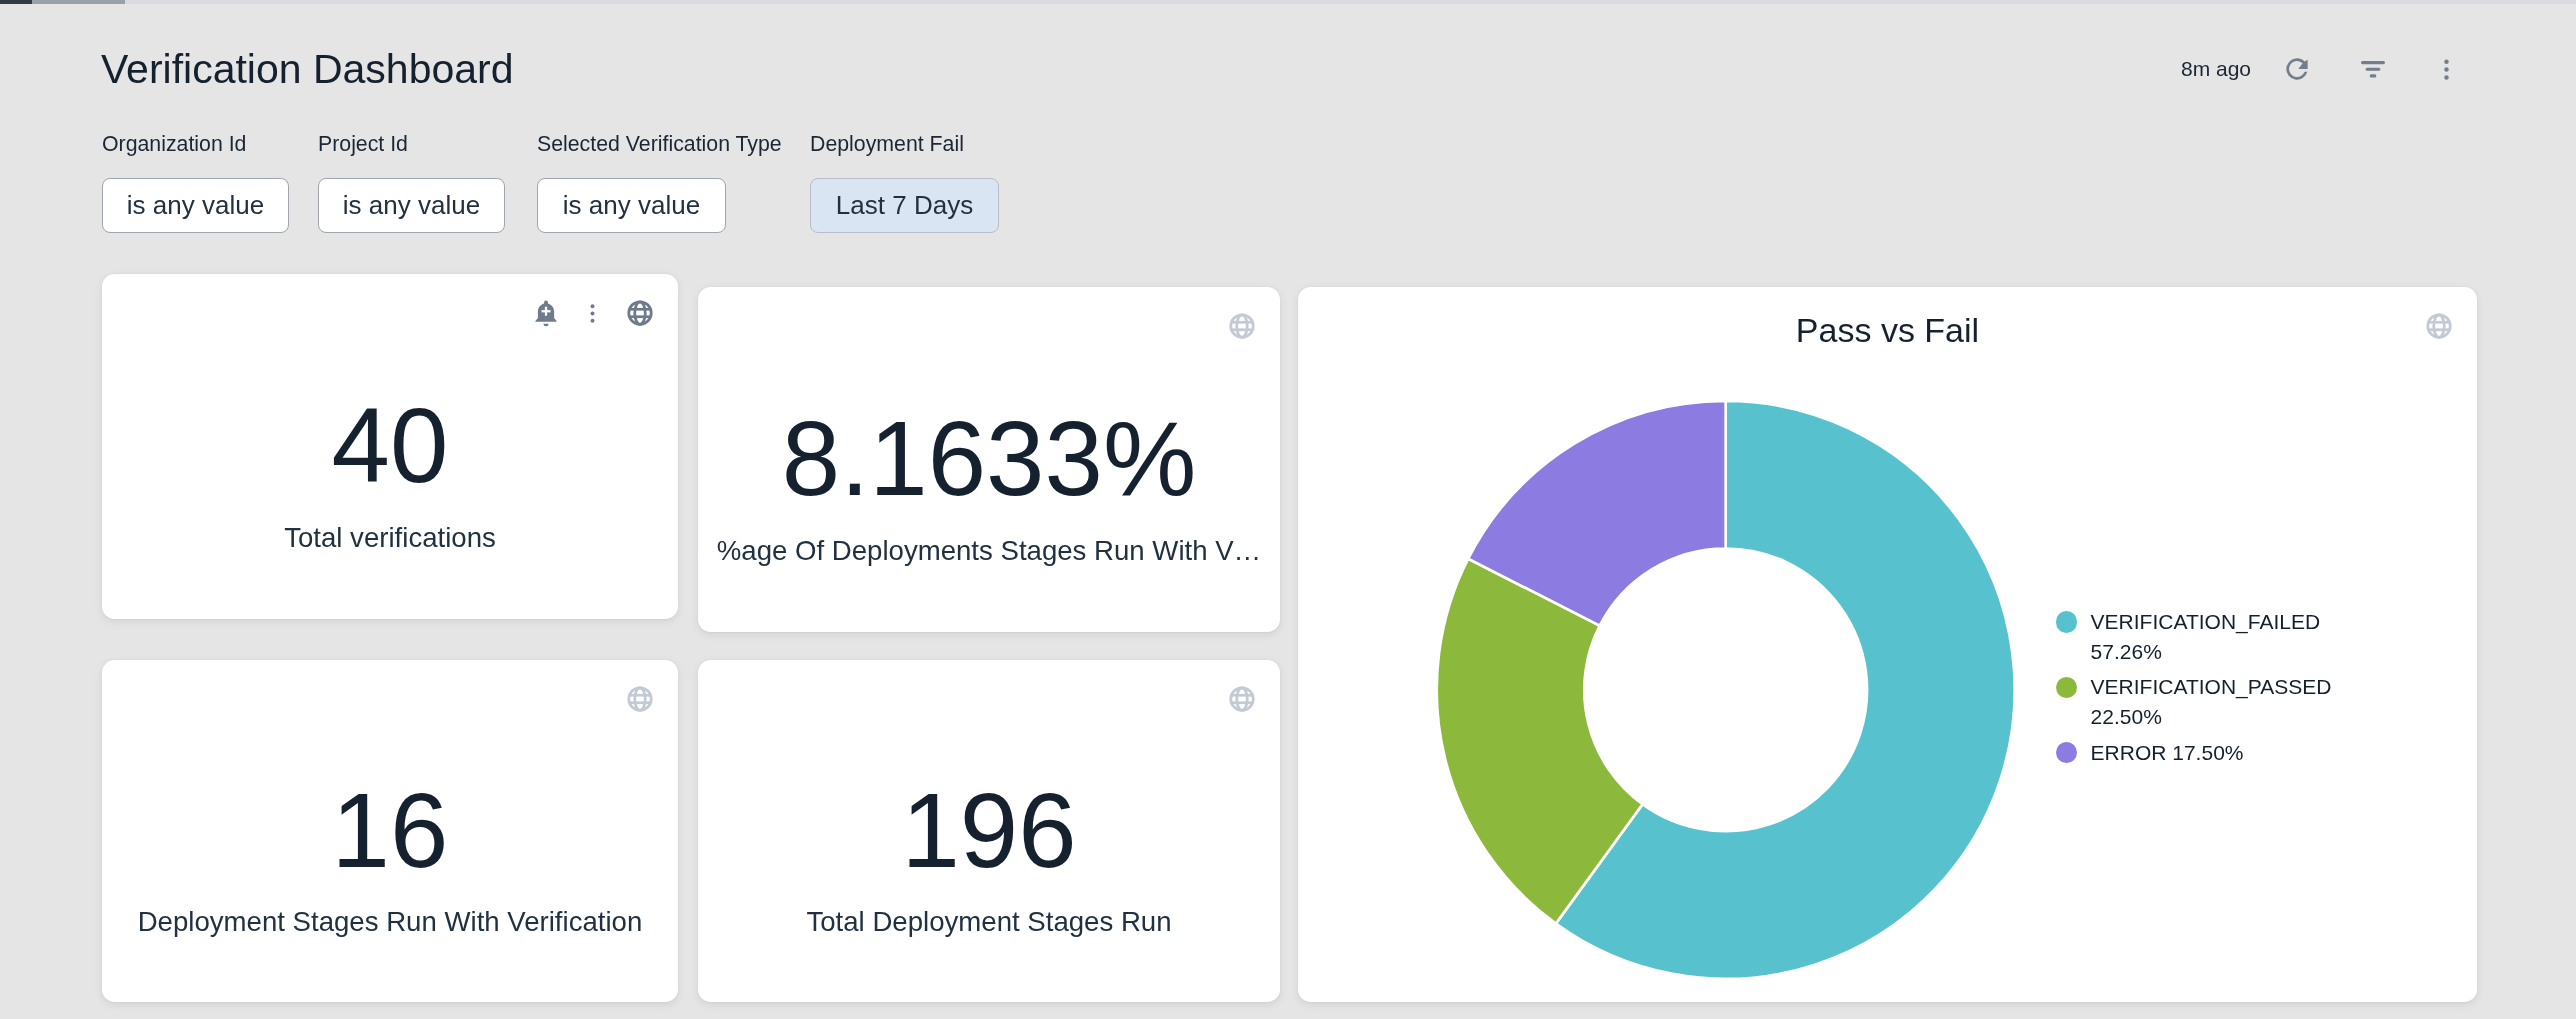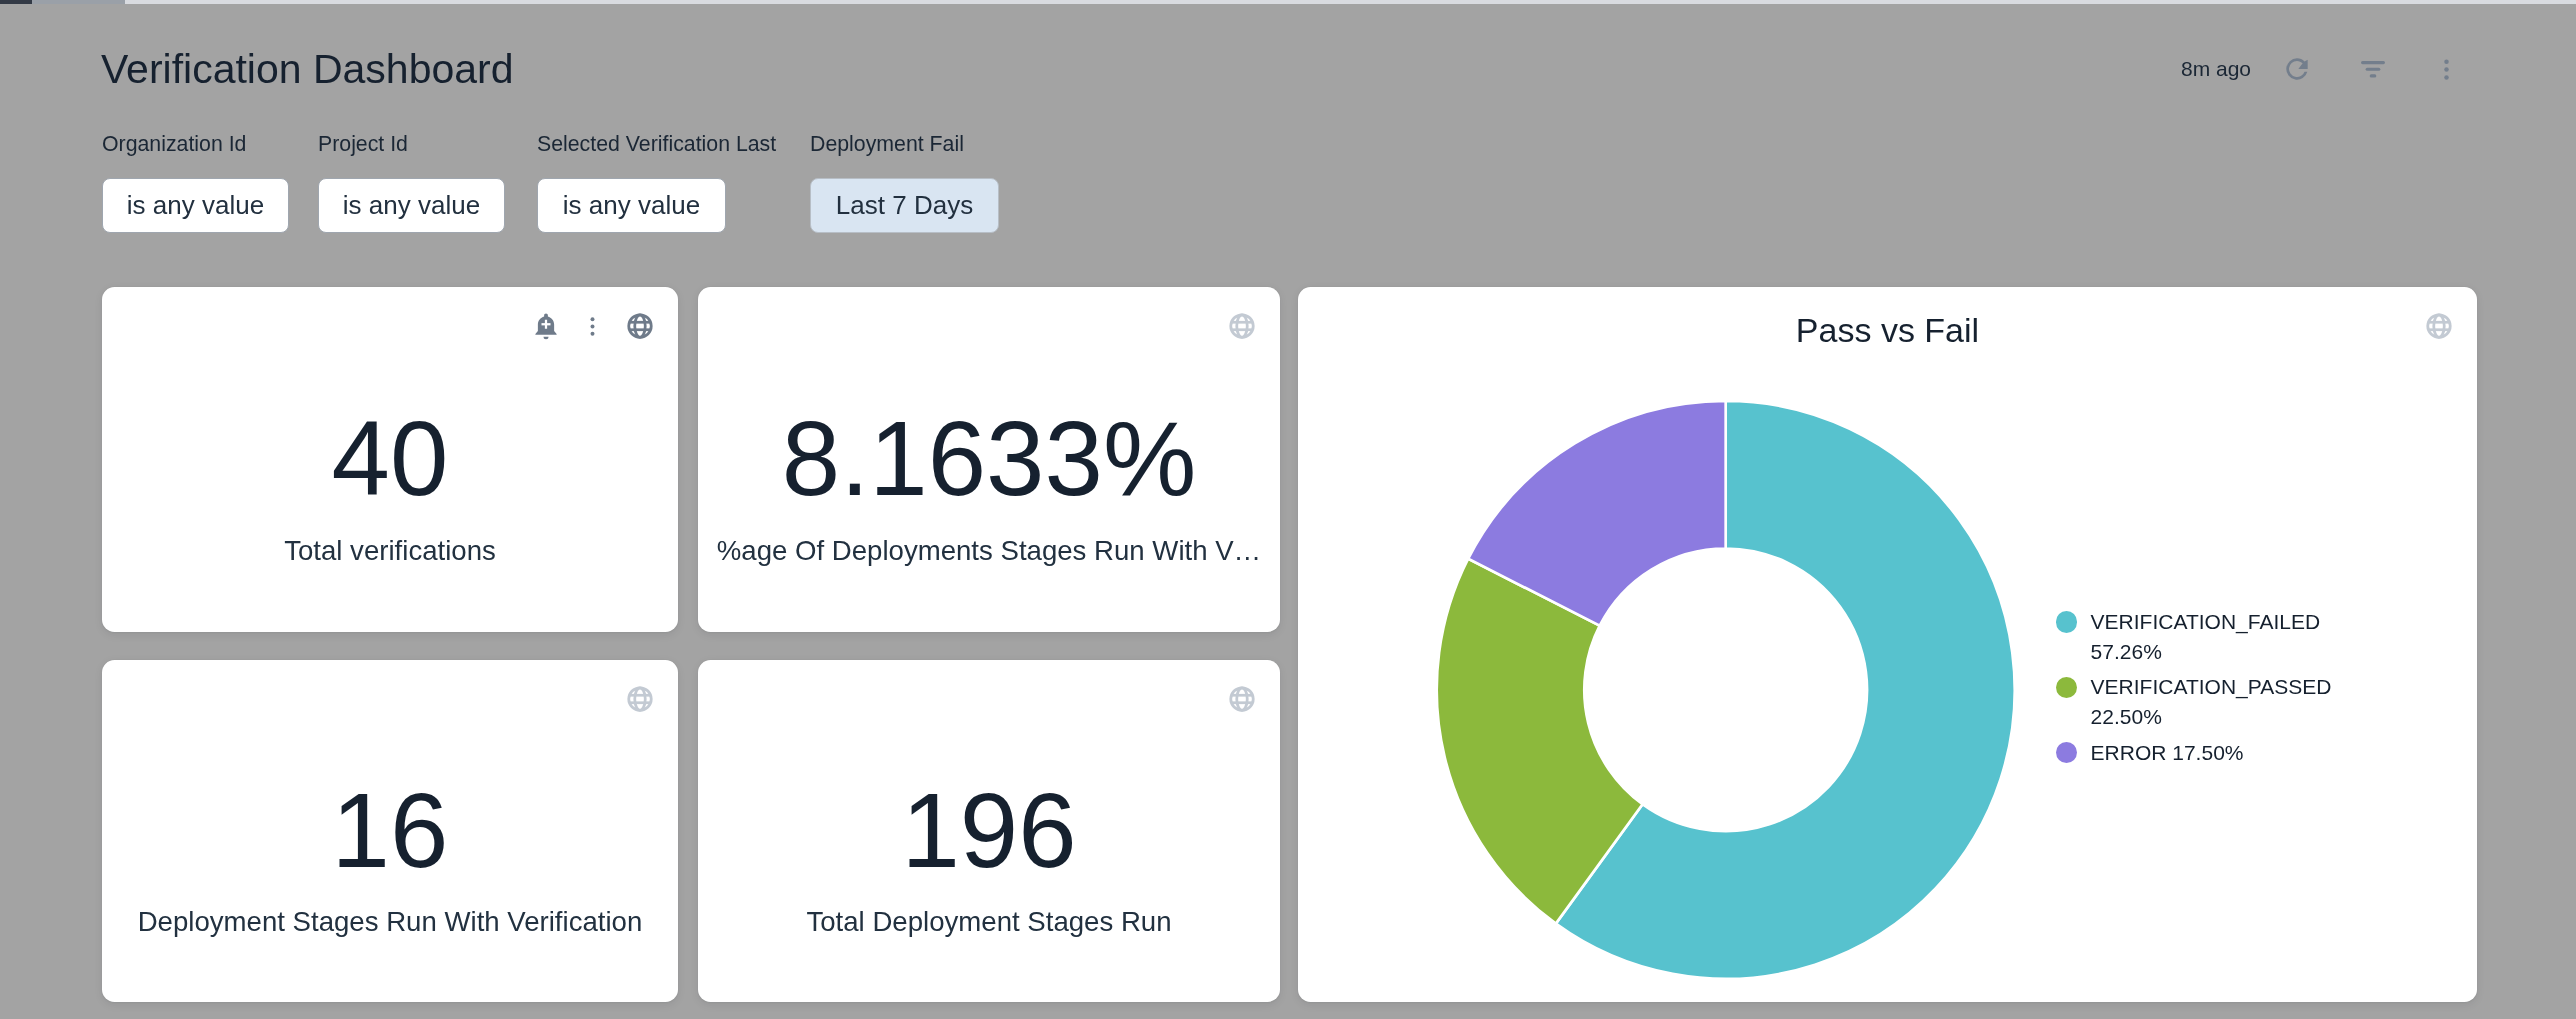--- a/index.html
+++ b/index.html
@@ -1,18 +1,18 @@
 <!DOCTYPE html>
 <html style="font-size:14.2px"><head>
 <meta charset="utf-8">
 <style>
   html,body{margin:0;padding:0;background:#f6f7f9;}
   .page{
     position:relative;width:2576px;height:1019px;overflow:hidden;
-    background:#a3a3a3;font-family:"Liberation Sans",sans-serif;color:#16212f;
+    background:#e5e5e5;font-family:"Liberation Sans",sans-serif;color:#16212f;
   }
   
   .topbar-track{position:absolute;left:0;top:0;width:2576px;height:4.4px;background:#d9dbe0;}
   .topbar-thumb{position:absolute;left:0;top:0;width:125px;height:4.4px;background:#9aa0a8;}
   .topbar-cap{position:absolute;left:0;top:0;width:32px;height:4.4px;background:#333a46;}
   
   .title{position:absolute;left:101px;top:46px;font-size:41px;font-weight:400;color:#16212f;white-space:nowrap;}
   .header-right{position:absolute;top:53px;right:116px;display:flex;align-items:center;color:#737e8c;}
   .last-refresh{font-size:21px;color:#1b2735;margin-right:30px;}
   .hicon{display:flex;align-items:center;justify-content:center;cursor:pointer;}
@@ -28,21 +28,21 @@
   .chip.active{background:#d9e5f2;border-color:#b7bec6;}
   .fg1{left:102px;} .fg1 .chip{width:187px;}
   .fg2{left:318px;} .fg2 .chip{width:187px;}
   .fg3{left:537px;} .fg3 .chip{width:189px;}
   .fg4{left:810px;} .fg4 .chip{width:189px;}
   
   .tile{
     position:absolute;background:#ffffff;border-radius:12.5px;
     box-shadow:0 0.9px 1.8px rgba(20,30,40,.05),0 2.7px 9px rgba(20,30,40,.08);
   }
-  .tile1{left:102px;top:287px;width:576px;height:345px;}
+  .tile1{left:102px;top:274px;width:576px;height:345px;}
   .tile2{left:698px;top:287px;width:582px;height:345px;}
   .tile3{left:102px;top:660px;width:576px;height:342px;}
   .tile4{left:698px;top:660px;width:582px;height:342px;}
   .tile-big{left:1298px;top:287px;width:1179px;height:715px;}
   .metric{
     display:flex;flex-direction:column;align-items:center;justify-content:center;
     height:100%;box-sizing:border-box;padding-top:57px;
   }
   .metric-value{font-size:105px;line-height:1;color:#16212f;}
   .metric-label{margin-top:19.6px;font-size:27.6px;line-height:39px;color:#223140;white-space:nowrap;}
@@ -93,21 +93,21 @@
 
   <div class="filter-group fg1">
     <div class="filter-label">Organization Id</div>
     <div class="chip">is any value</div>
   </div>
   <div class="filter-group fg2">
     <div class="filter-label">Project Id</div>
     <div class="chip">is any value</div>
   </div>
   <div class="filter-group fg3">
-    <div class="filter-label">Selected Verification Last</div>
+    <div class="filter-label">Selected Verification Type</div>
     <div class="chip">is any value</div>
   </div>
   <div class="filter-group fg4">
     <div class="filter-label">Deployment Fail</div>
     <div class="chip active">Last 7 Days</div>
   </div>
 
   <div class="tile tile1">
     <div class="tile-icons">
       <span class="ticon">

